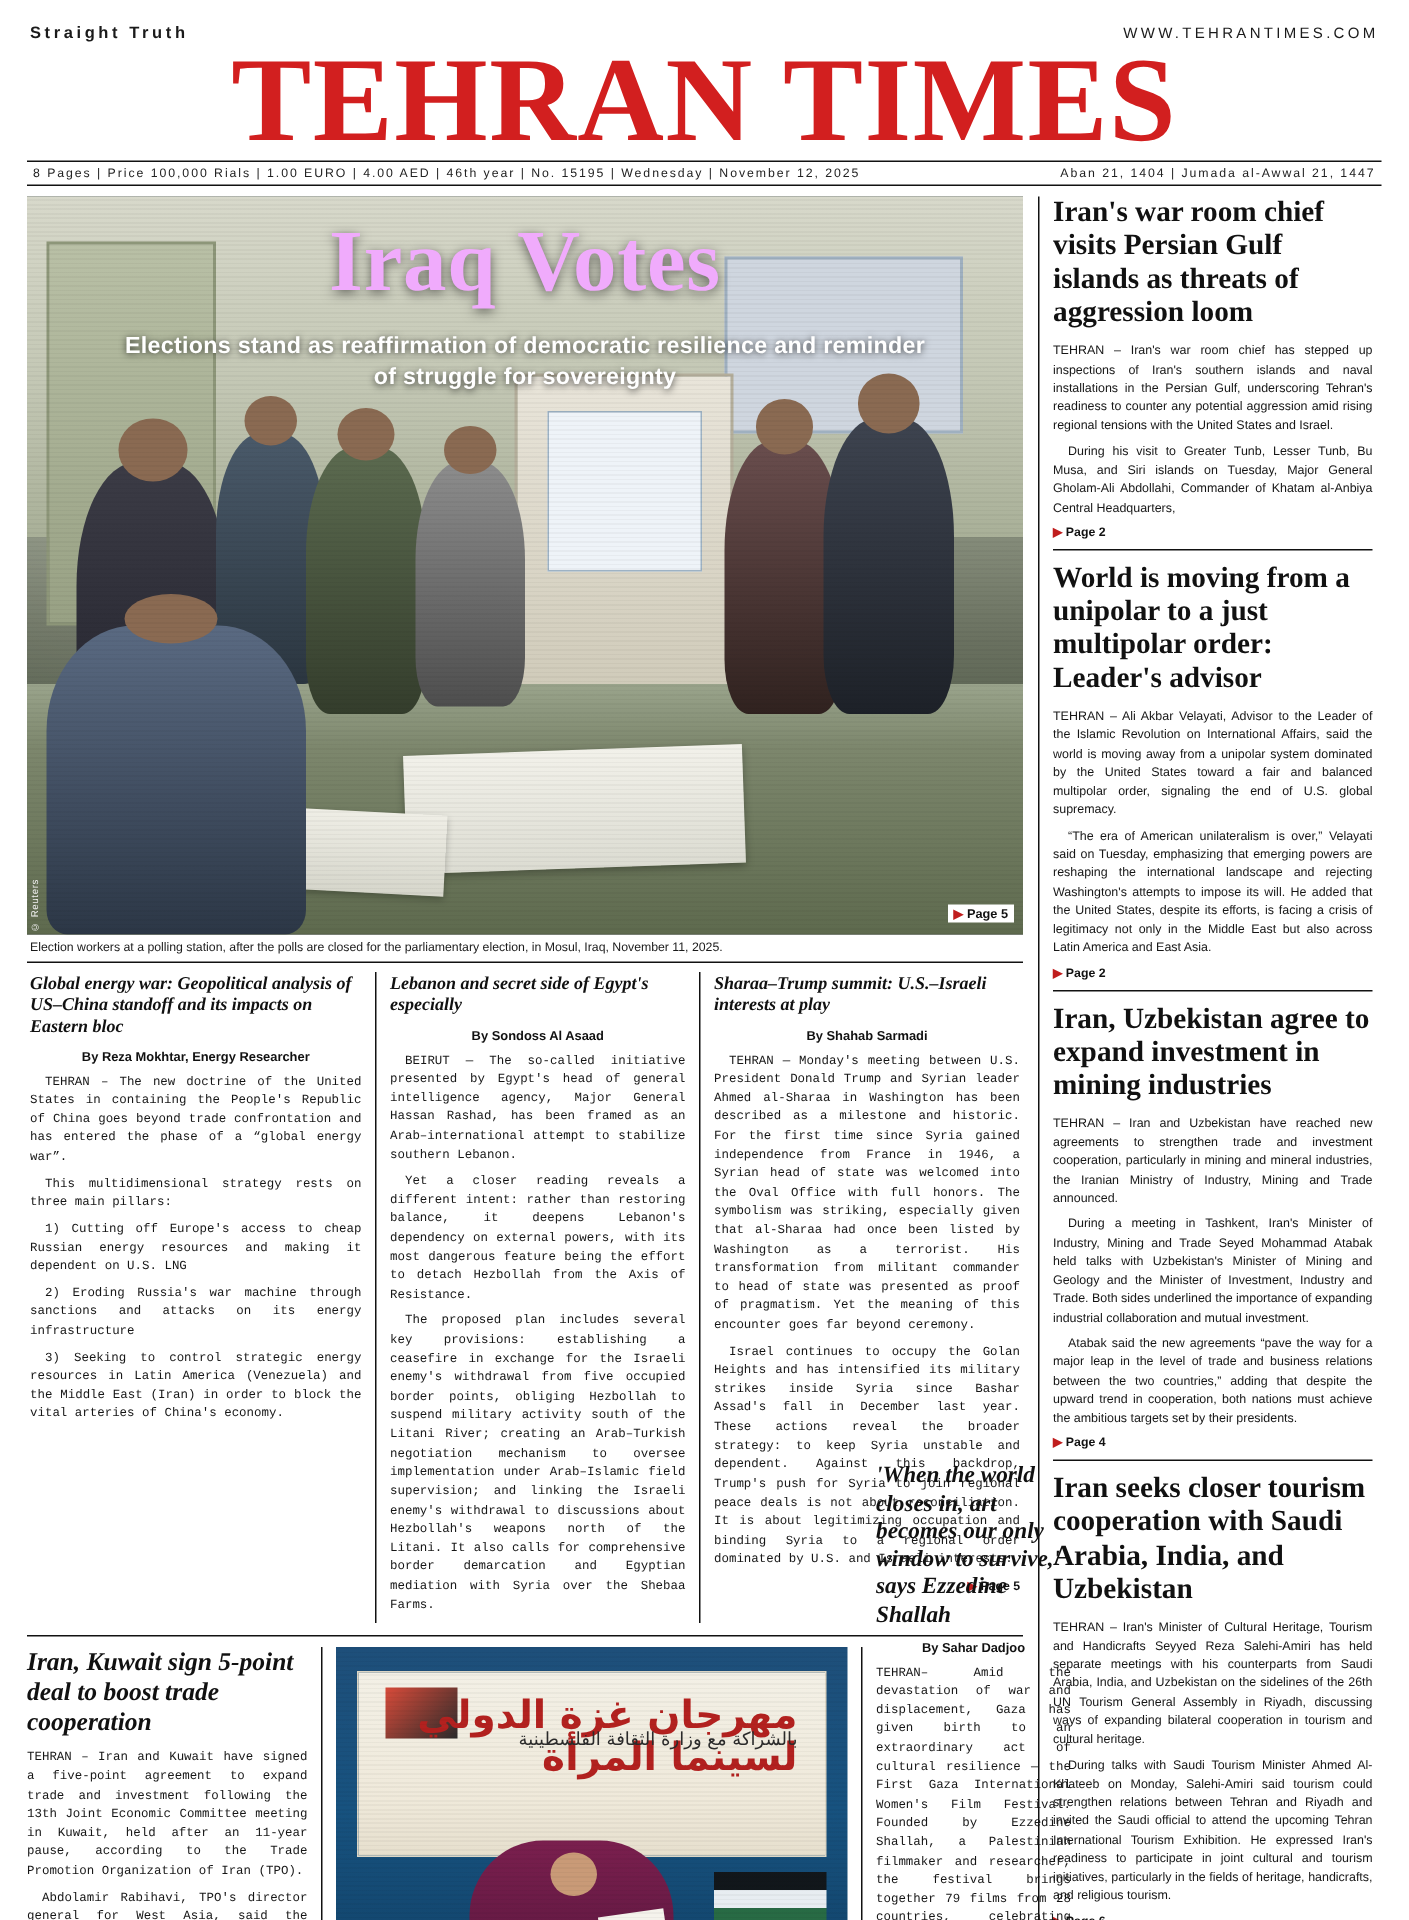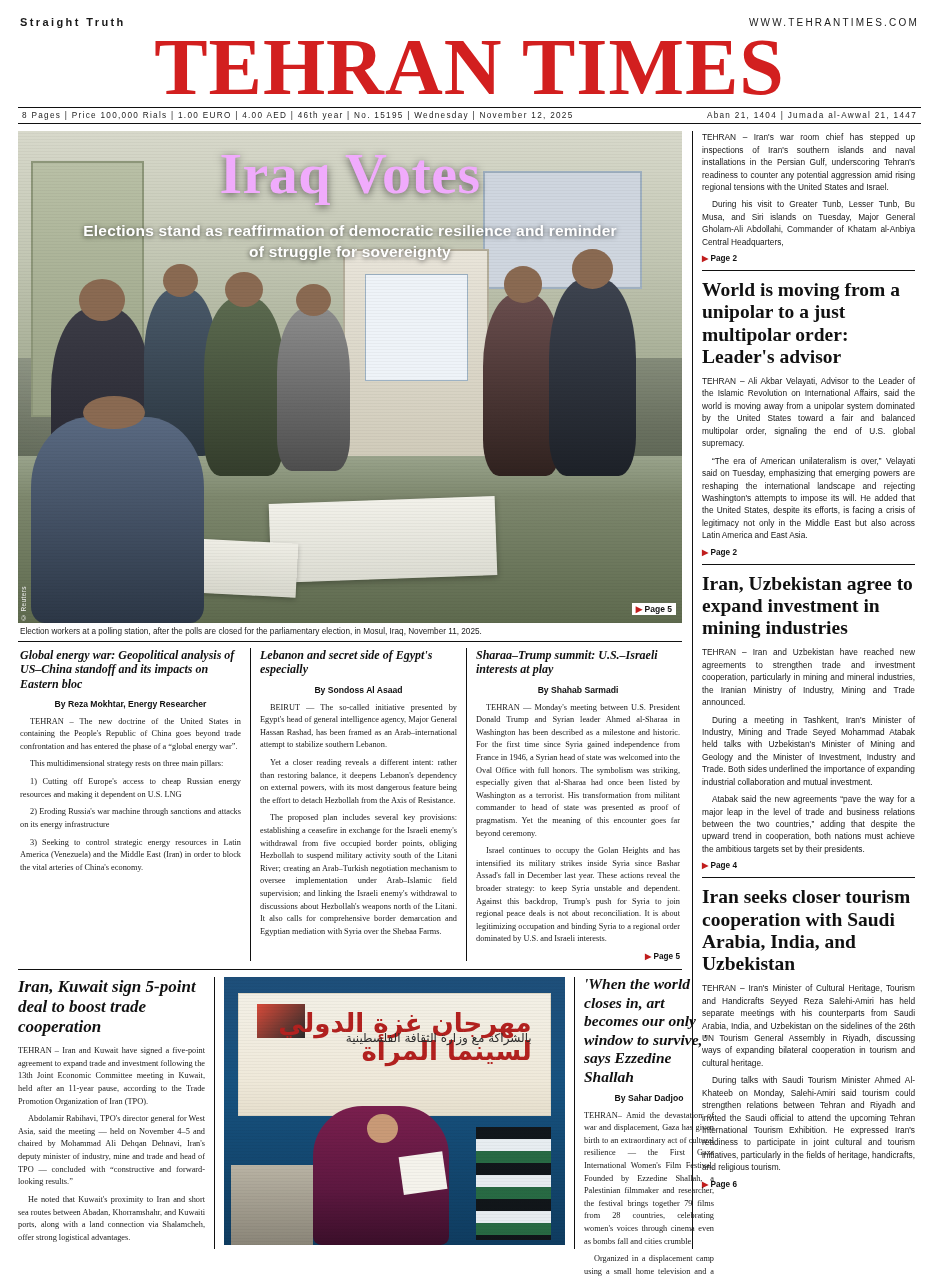--- a/index.html
+++ b/index.html
@@ -145,21 +145,21 @@
   .c3 { width: 216px; }
   .feat-head {
     font-family: "Liberation Serif", serif; font-style: italic; font-weight: bold;
     font-size: 12px; line-height: 1.18; margin: 0 0 8px 0; color: #111;
   }
   .byline {
     font-family: "Liberation Sans", sans-serif; font-size: 8.6px; font-weight: bold;
     text-align: center; margin: 6px 0 7px 0;
   }
   .body-text {
-    font-family: Liberation Serif, serif; font-size: 8.3px; line-height: 1.52;
+    font-family: Liberation Mono, monospace; font-size: 8.3px; line-height: 1.52;
     text-align: justify; color: #161616;
   }
   .body-text p { margin: 0 0 5px 0; text-indent: 10px; }
   .body-text p.noind { text-indent: 0; }
   .jump { font-family: "Liberation Sans", sans-serif; font-size: 8.2px; font-weight: bold; }
   .jump .tri { color: #c01d1d; }
   .right-jump { text-align: right; }
 
   .hr-full { border-top: 1px solid #111; margin: 8px 0 0 0; }
 
@@ -347,20 +347,21 @@
           </div>
         </div>
 
         <div class="bb3 vline" style="width:108px"></div>
       </div>
     </div>
 
     <div class="right-col">
 
       <div class="rail-block">
+        <h3 class="rail-head">Iran's war room chief visits Persian Gulf islands as threats of aggression loom</h3>
         <div class="rail-text">
           <p class="noind">TEHRAN – Iran's war room chief has stepped up inspections of Iran's southern islands and naval installations in the Persian Gulf, underscoring Tehran's readiness to counter any potential aggression amid rising regional tensions with the United States and Israel.</p>
           <p>During his visit to Greater Tunb, Lesser Tunb, Bu Musa, and Siri islands on Tuesday, Major General Gholam-Ali Abdollahi, Commander of Khatam al-Anbiya Central Headquarters,</p>
         </div>
         <div class="jump"><span class="tri">▶</span> <span>Page 2</span></div>
       </div>
       <div class="rail-rule"></div>
 
       <div class="rail-block">
         <h3 class="rail-head">World is moving from a unipolar to a just multipolar order: Leader's advisor</h3>

